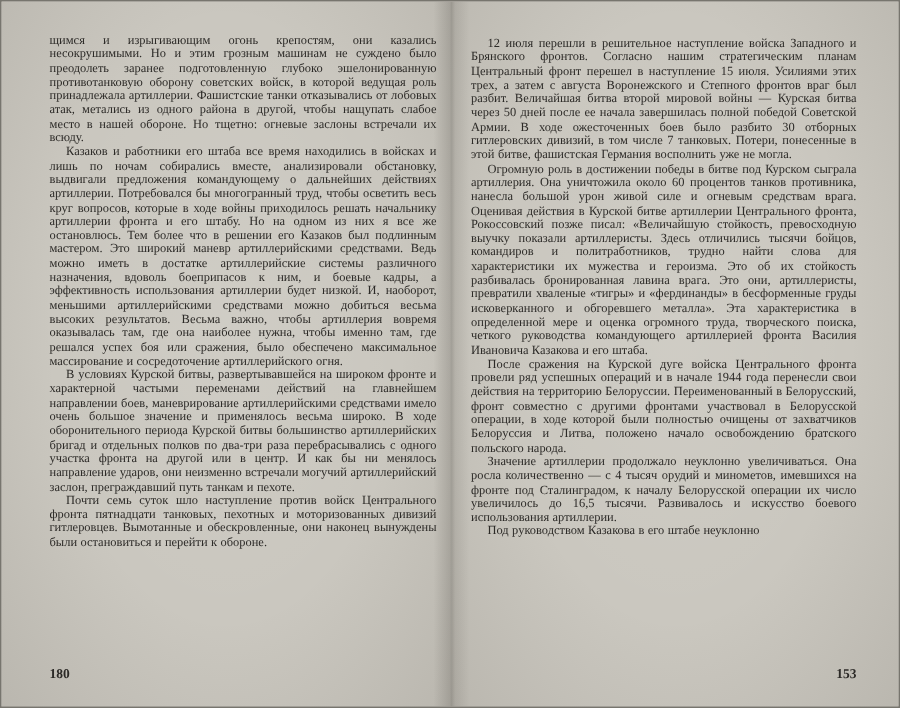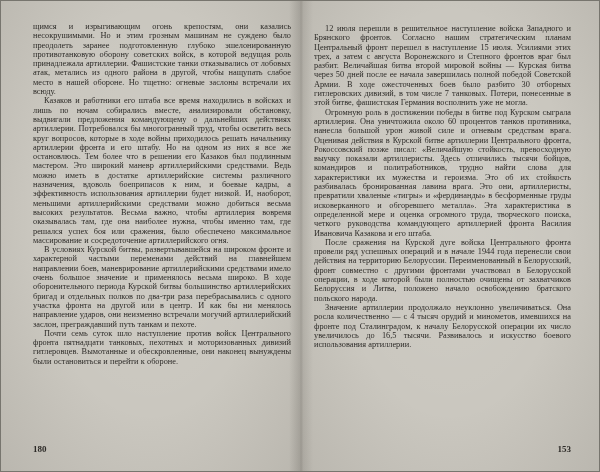--- a/index.html
+++ b/index.html
@@ -70,17 +70,18 @@
       </div>
     <div class="pagenum">180</div>
   </div>
 
   <div class="page page-right">
     <div class="text-col">
         <p class="para">12 июля перешли в решительное наступление войска Западного и Брянского фронтов. Согласно нашим стратегическим планам Центральный фронт перешел в наступление 15 июля. Усилиями этих трех, а затем с августа Воронежского и Степного фронтов враг был разбит. Величайшая битва второй мировой войны — Курская битва через 50 дней после ее начала завершилась полной победой Советской Армии. В ходе ожесточенных боев было разбито 30 отборных гитлеровских дивизий, в том числе 7 танковых. Потери, понесенные в этой битве, фашистская Германия восполнить уже не могла.</p>
         <p class="para">Огромную роль в достижении победы в битве под Курском сыграла артиллерия. Она уничтожила около 60 процентов танков противника, нанесла большой урон живой силе и огневым средствам врага. Оценивая действия в Курской битве артиллерии Центрального фронта, Рокоссовский позже писал: «Величайшую стойкость, превосходную выучку показали артиллеристы. Здесь отличились тысячи бойцов, командиров и политработников, трудно найти слова для характеристики их мужества и героизма. Это об их стойкость разбивалась бронированная лавина врага. Это они, артиллеристы, превратили хваленые «тигры» и «фердинанды» в бесформенные груды исковерканного и обгоревшего металла». Эта характеристика в определенной мере и оценка огромного труда, творческого поиска, четкого руководства командующего артиллерией фронта Василия Ивановича Казакова и его штаба.</p>
         <p class="para">После сражения на Курской дуге войска Центрального фронта провели ряд успешных операций и в начале 1944 года перенесли свои действия на территорию Белоруссии. Переименованный в Белорусский, фронт совместно с другими фронтами участвовал в Белорусской операции, в ходе которой были полностью очищены от захватчиков Белоруссия и Литва, положено начало освобождению братского польского народа.</p>
         <p class="para">Значение артиллерии продолжало неуклонно увеличиваться. Она росла количественно — с 4 тысяч орудий и минометов, имевшихся на фронте под Сталинградом, к началу Белорусской операции их число увеличилось до 16,5 тысячи. Развивалось и искусство боевого использования артиллерии.</p>
+        <p class="para">Под руководством Казакова в его штабе неуклонно</p>
       </div>
     <div class="pagenum">153</div>
   </div>
 
 </div>
 
 </body></html>

